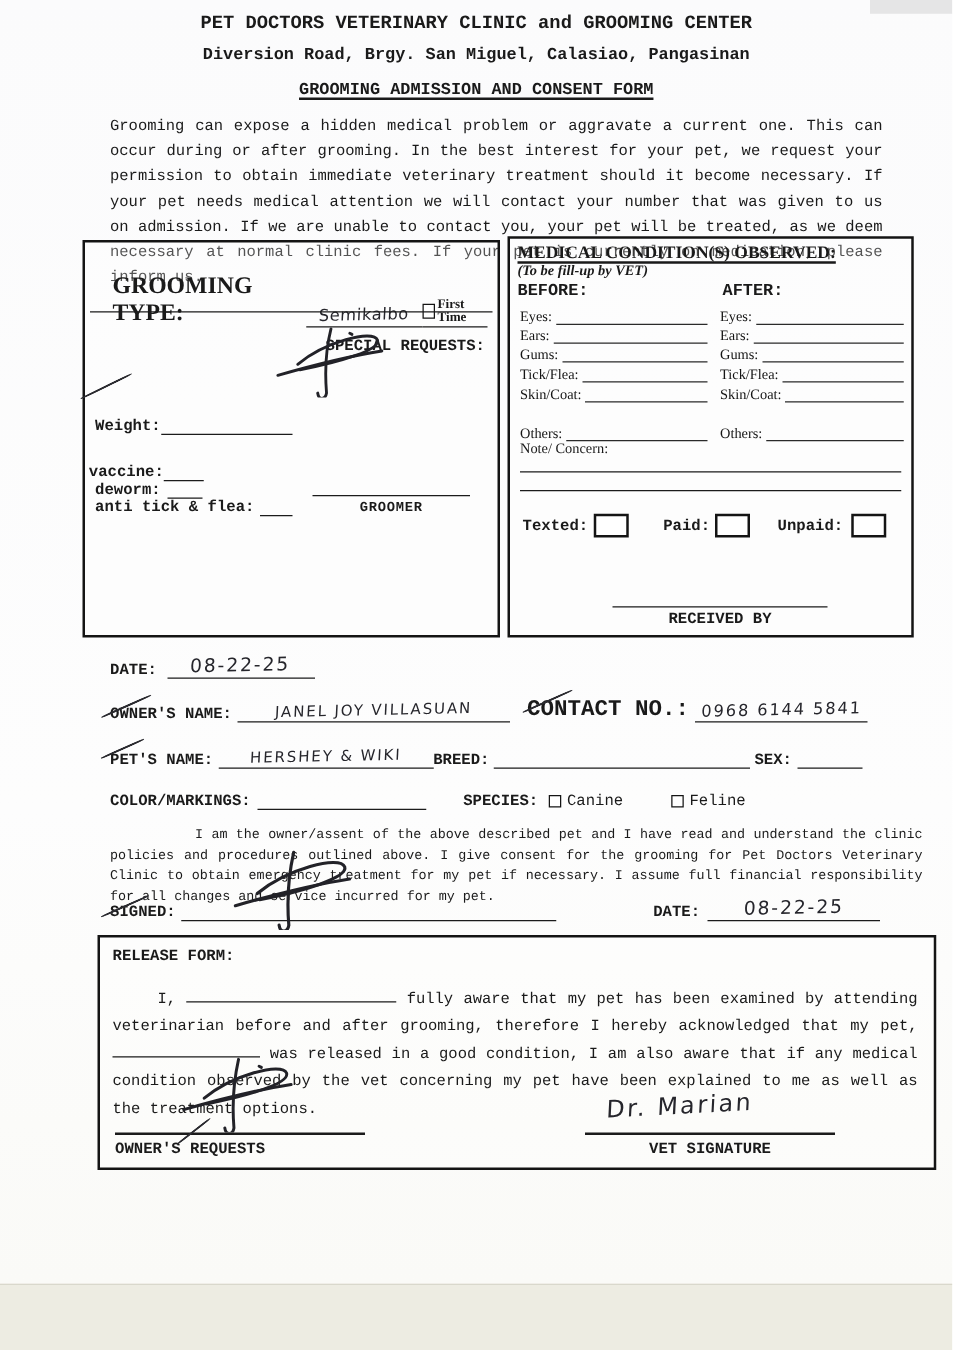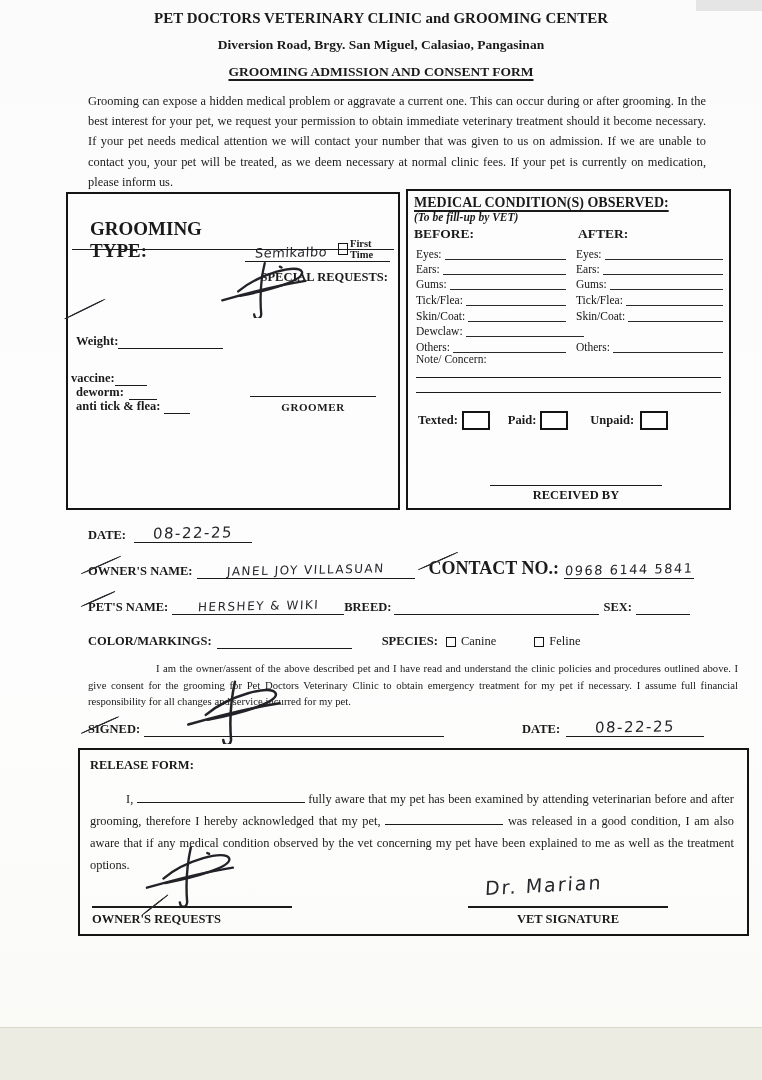--- a/index.html
+++ b/index.html
@@ -2,21 +2,21 @@
 <html><head>
 <meta charset="utf-8">
 <style>
   html,body{margin:0;padding:0;background:#ffffff;}
   .scan{
     position:relative;width:762px;height:1080px;overflow:hidden;
     background:linear-gradient(180deg,#fbfbfc 0%,#fdfdfd 60%,#fafaf7 95%);
     font-family:"Liberation Sans",sans-serif;color:#1a1a1a;
   }
   .abs{position:absolute;}
-  .sans{font-family:Liberation Serif, serif;}
+  .sans{font-family:Liberation Mono, monospace;}
   .serif{font-family:"Liberation Serif",serif;}
   .b{font-weight:bold;}
   .ctr{text-align:center;width:100%;}
   .u{text-decoration:underline;text-underline-offset:3px;text-decoration-thickness:1.5px;}
   
   .frame{position:absolute;border:2px solid #141414;background:rgba(255,255,255,0.25);}
   
   .bl{display:inline-block;border-bottom:1.5px solid #1b1b1b;height:13px;vertical-align:baseline;}
   .fld{display:flex;align-items:flex-end;}
   .lineval{border-bottom:1.5px solid #1b1b1b;text-align:center;position:relative;}
@@ -154,45 +154,39 @@
     <div class="mrow" style="top:116px;">
       <div class="mcell mleft">
           <span>Skin/Coat:</span>
           <span class="fill"></span>
         </div>
       <div class="mcell mright">
           <span>Skin/Coat:</span>
           <span class="fill"></span>
         </div>
     </div>
-    <div class="mrow" style="top:131px;">
-      <div class="mcell" style="width:168px;">
-          <span>Dewclaw:</span>
-          <span class="fill"></span>
-        </div>
-    </div>
     <div class="mrow" style="top:147px;">
       <div class="mcell mleft">
           <span>Others:</span>
           <span class="fill"></span>
         </div>
       <div class="mcell mright">
           <span>Others:</span>
           <span class="fill"></span>
         </div>
     </div>
 
     <div class="abs serif" style="left:8px;top:162px;font-size:11.5px;">Note/ Concern:</div>
     <div class="note-line" style="top:186px;"></div>
     <div class="note-line" style="top:201px;"></div>
 
     <div class="abs" style="left:10px;top:220px;display:flex;align-items:center;">
       <span class="b sans" style="font-size:12.5px;">Texted:</span>
       <span class="cb" style="width:24px;height:15px;margin-left:4px;border-width:2px;"></span>
-      <span class="b sans" style="font-size:12.5px;margin-left:18px;">Paid:</span>
+      <span class="b sans" style="font-size:12.5px;margin-left:28px;">Paid:</span>
       <span class="cb" style="width:24px;height:15px;margin-left:4px;border-width:2px;"></span>
       <span class="b sans" style="font-size:12.5px;margin-left:22px;">Unpaid:</span>
       <span class="cb" style="width:24px;height:15px;margin-left:6px;border-width:2px;"></span>
     </div>
 
     <div class="abs" style="left:82px;top:294px;width:172px;border-bottom:1.5px solid #1b1b1b;"></div>
     <div class="abs b sans ctr" style="left:82px;top:297px;width:172px;font-size:12.5px;">RECEIVED BY</div>
   </div>
 
   <div class="abs fld" style="left:88px;top:524px;">

